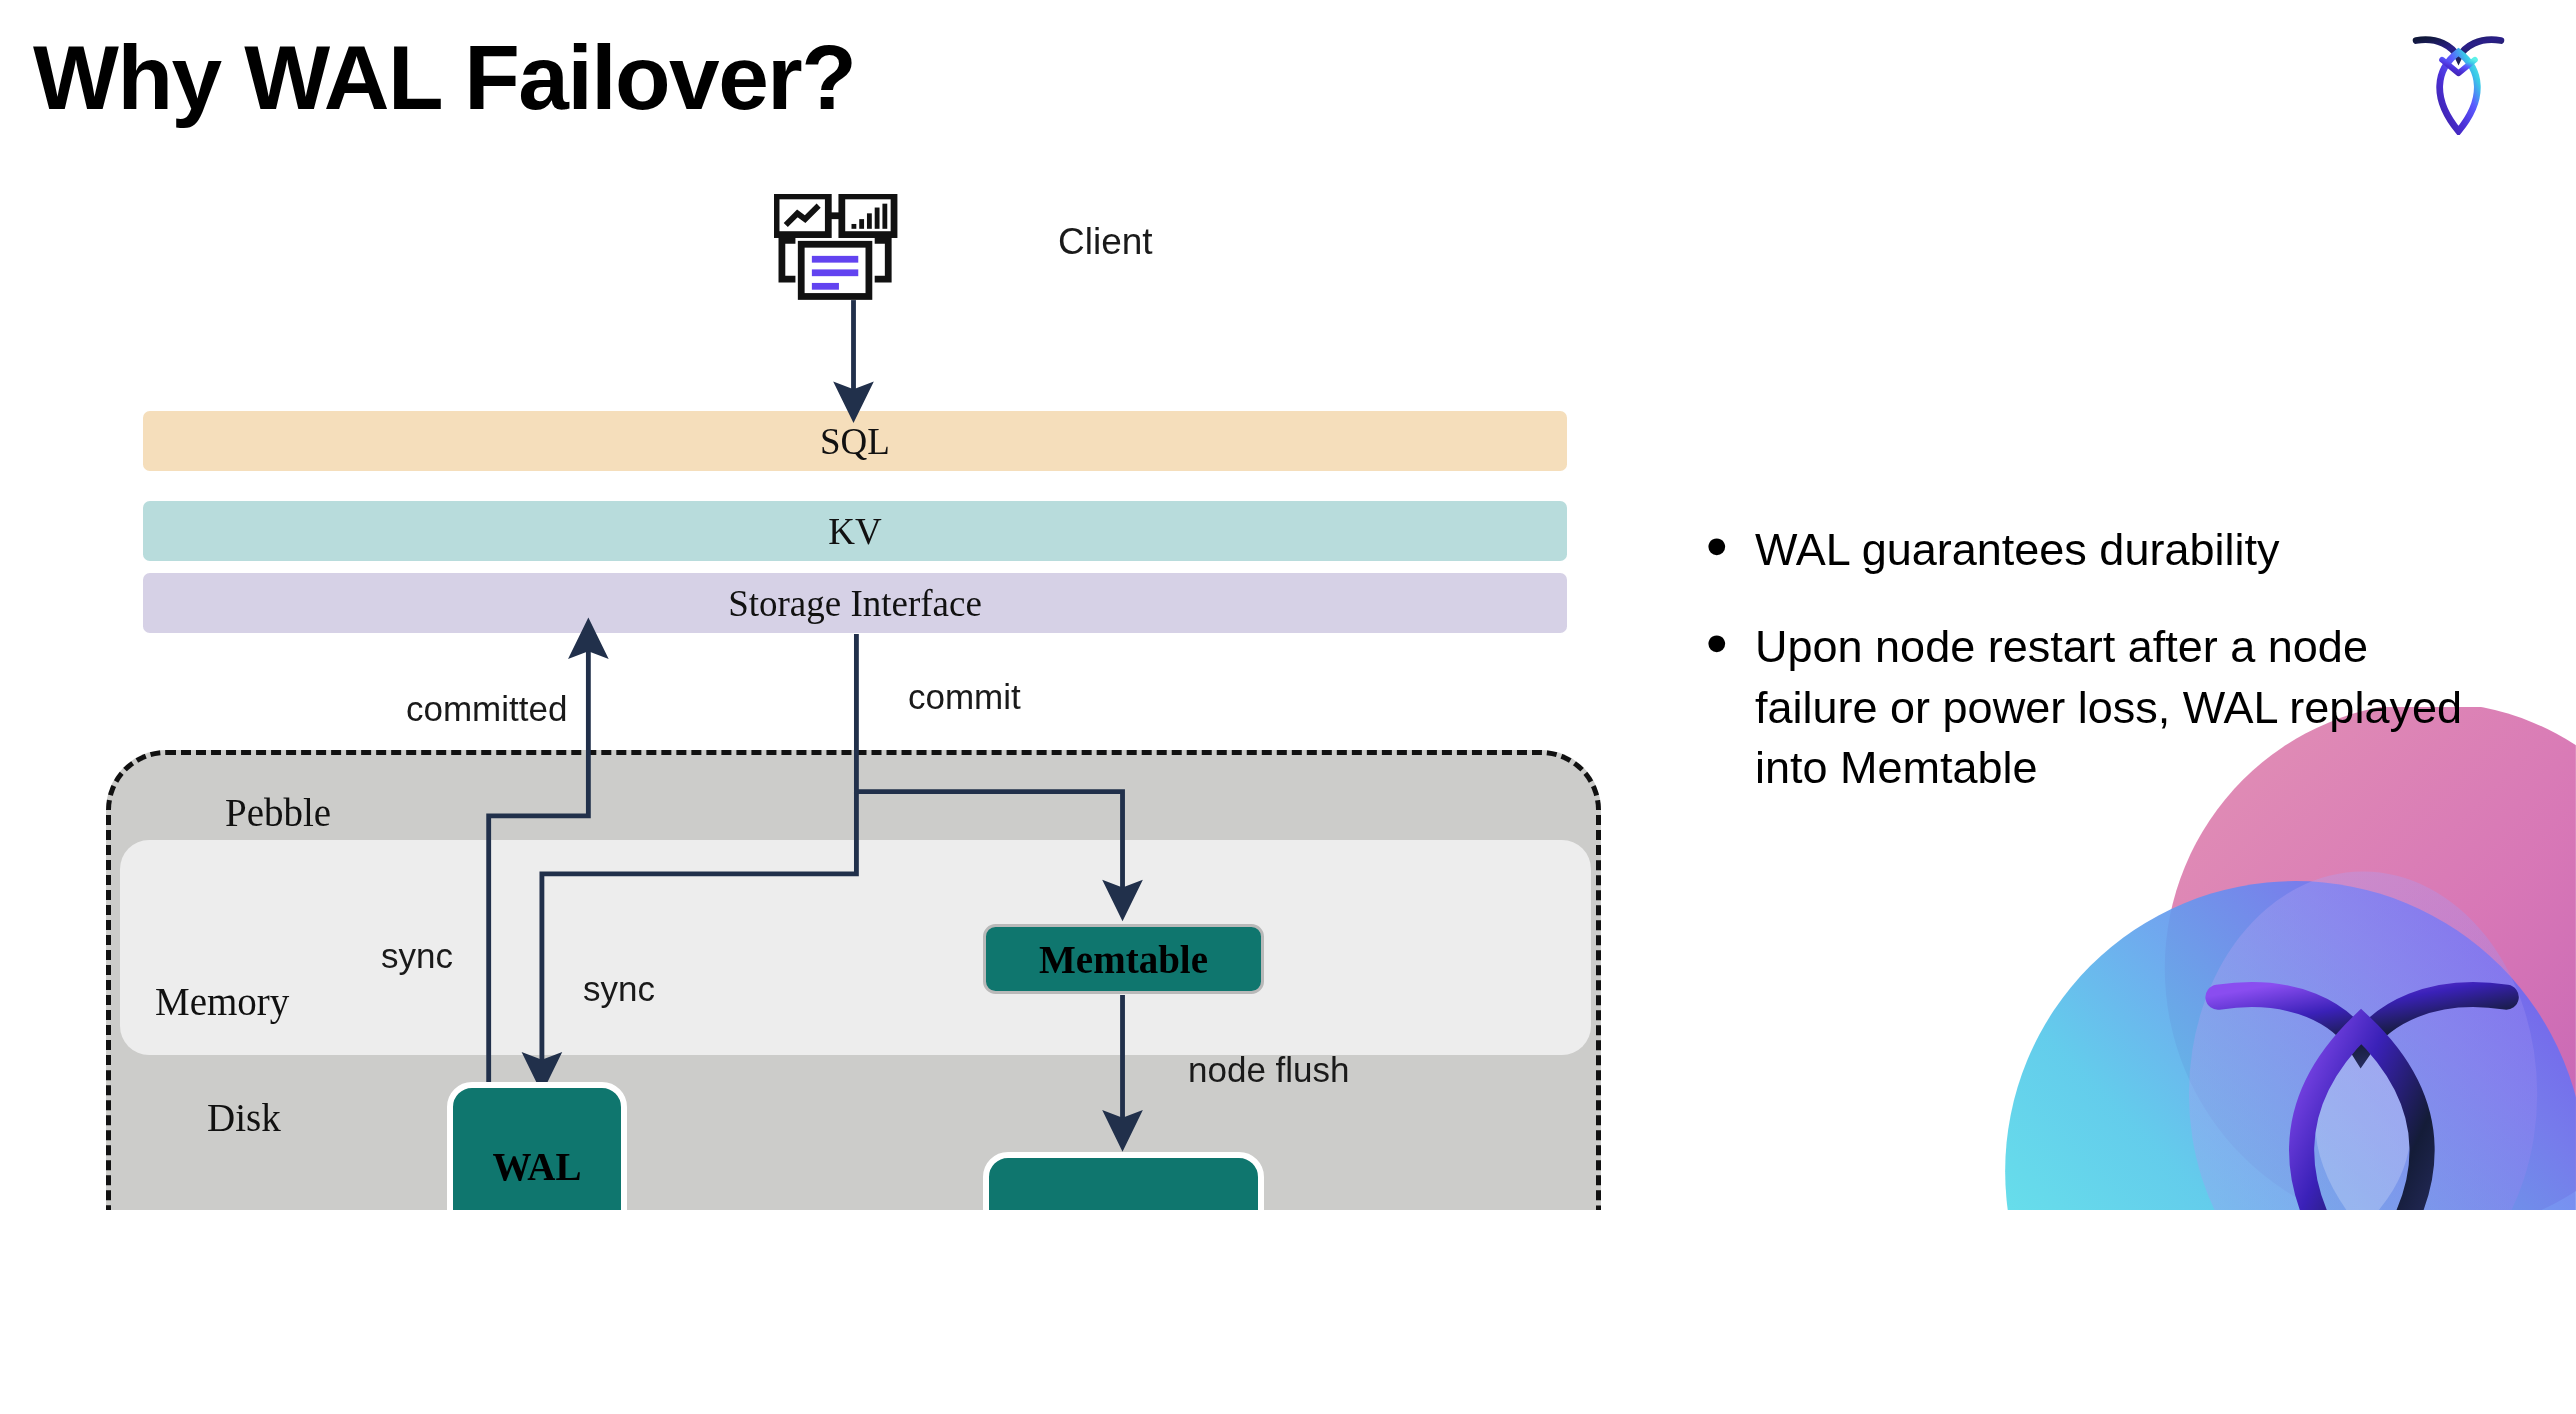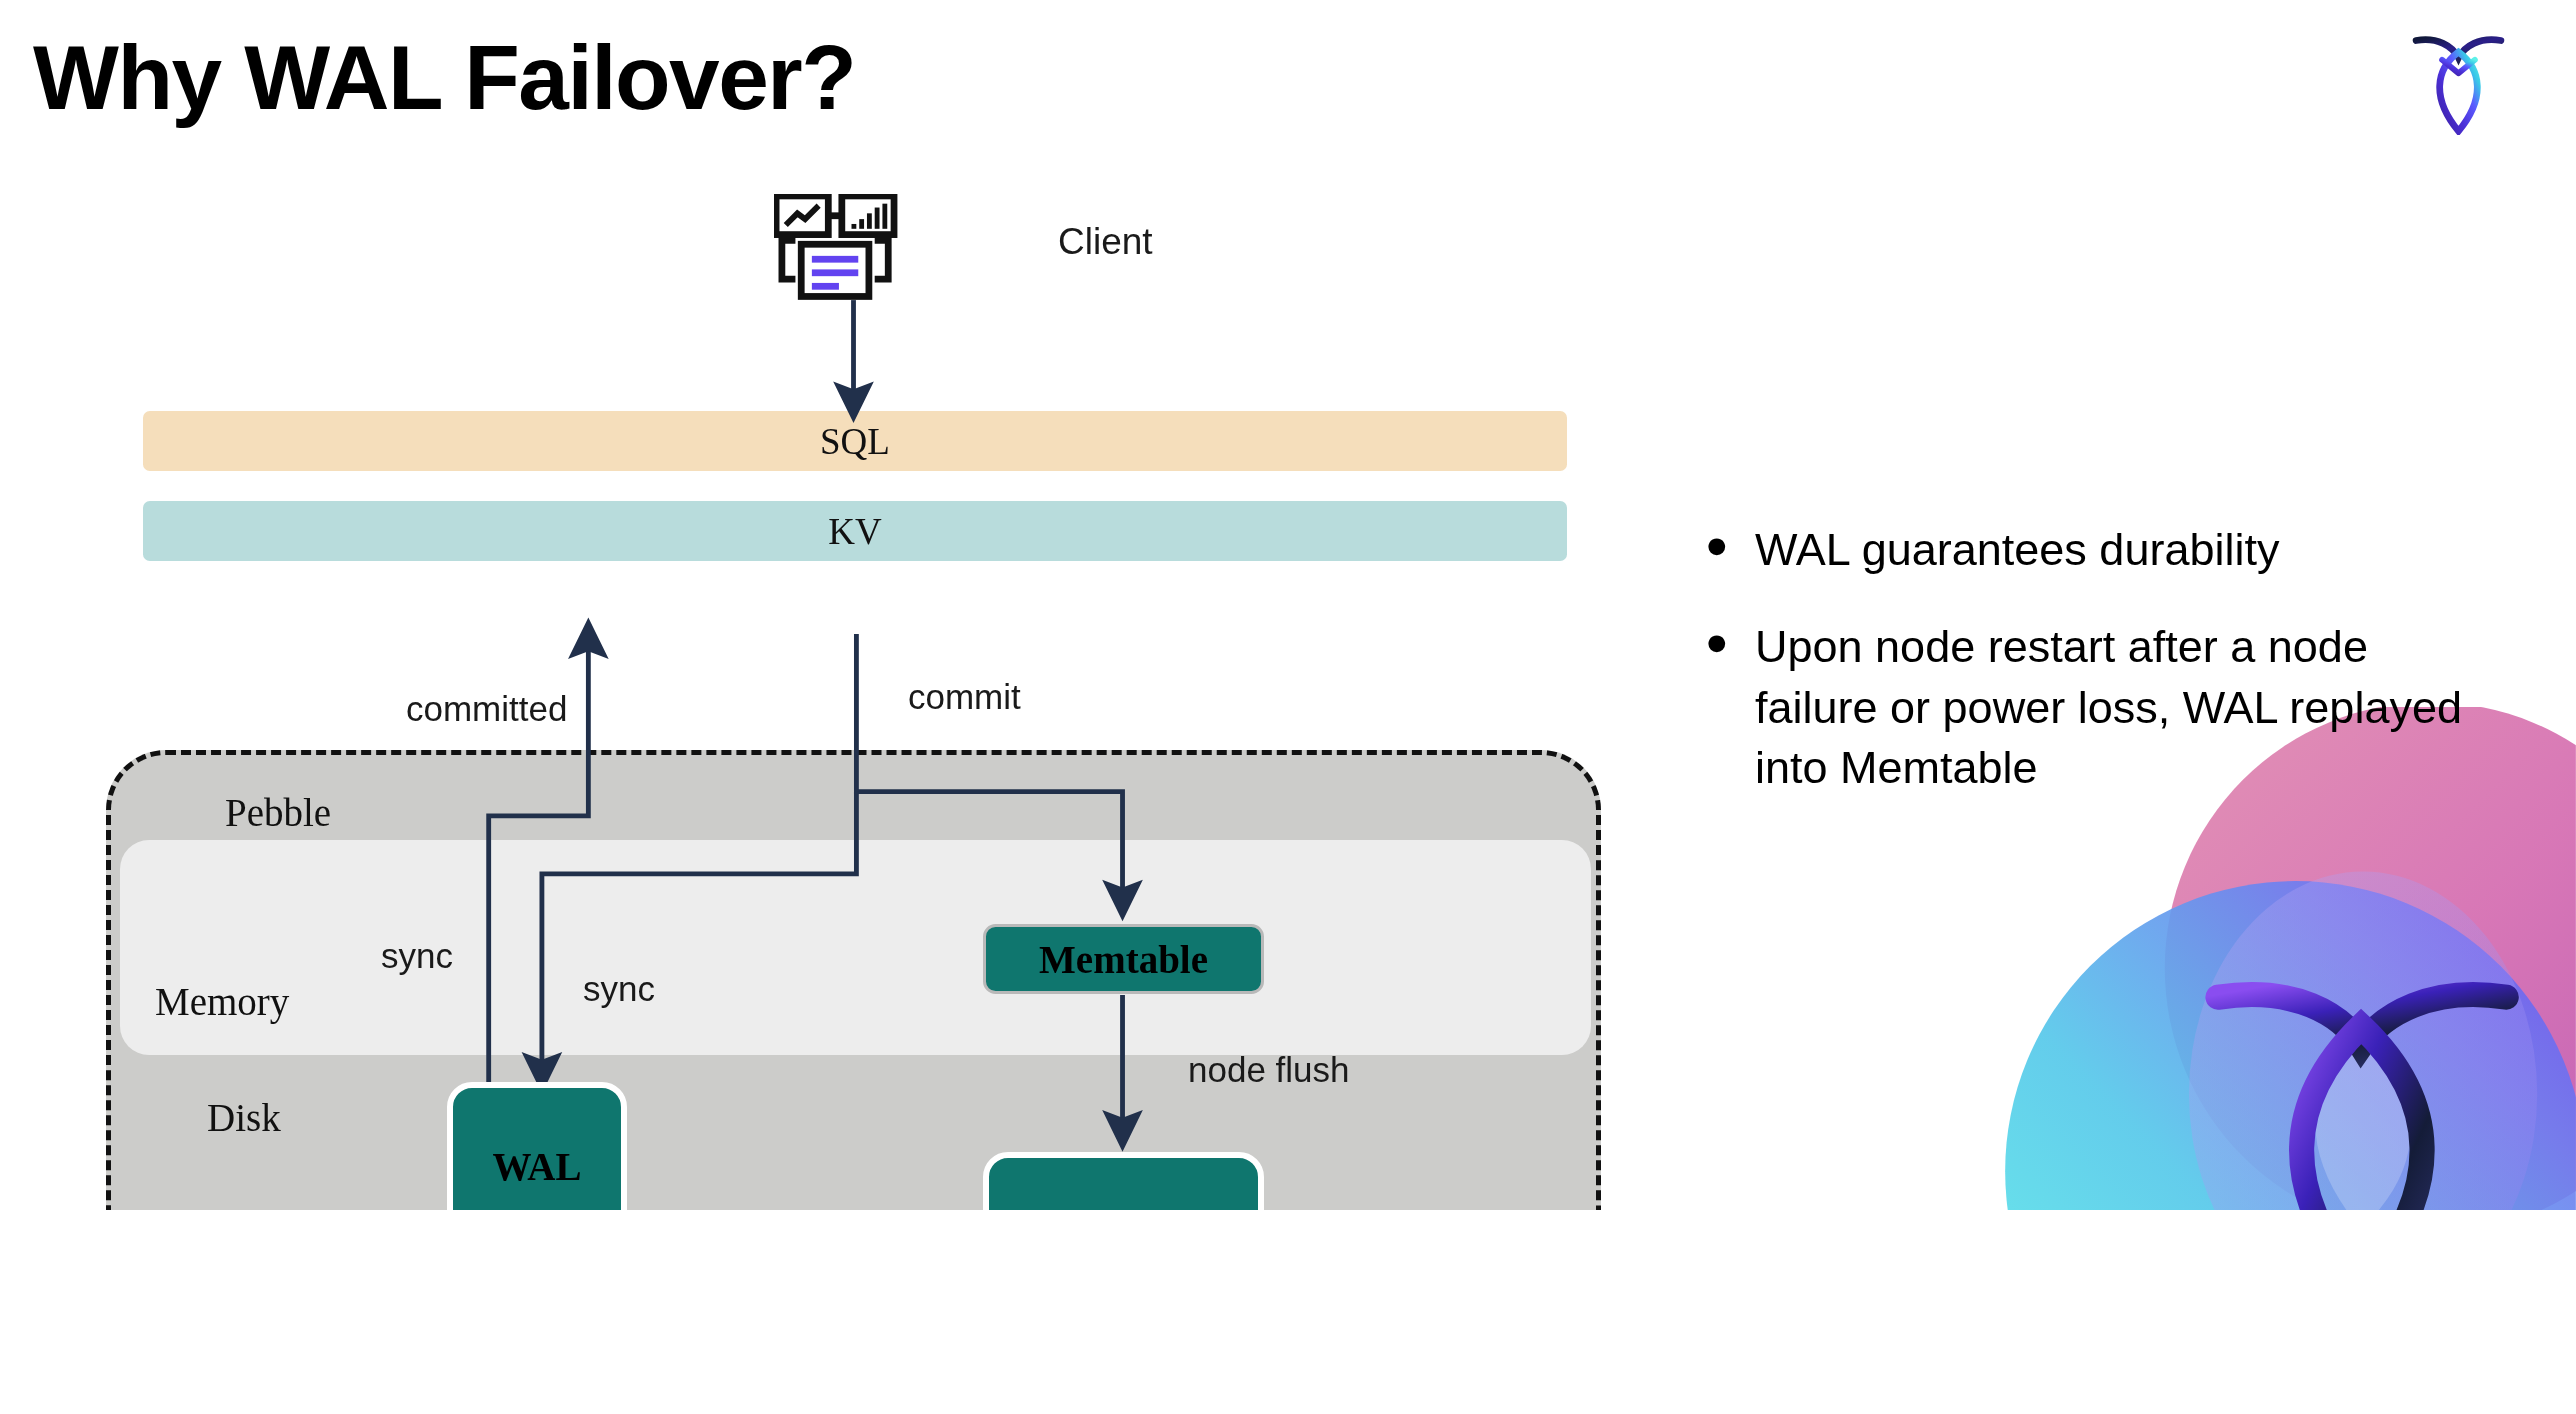--- a/index.html
+++ b/index.html
@@ -329,20 +329,23 @@
     </svg>
   </div>
   <div id="client-label">Client</div>
 
   <div id="bar-sql" class="layer-bar" style="background:#f5debb">
     <span>SQL</span>
   </div>
   <div id="bar-kv" class="layer-bar" style="background:#b8dcdc">
     <span>KV</span>
   </div>
+  <div id="bar-si" class="layer-bar" style="background:#d6d1e6">
+    <span>Storage Interface</span>
+  </div>
 
   <div id="pebble-box"></div>
   <div id="memory-box"></div>
   <div id="pebble-label">Pebble</div>
   <div id="memory-label">Memory</div>
   <div id="disk-label">Disk</div>
 
   <svg id="arrows" viewBox="0 0 2662 1462">
     <defs>
       <marker id="ah" markerWidth="11" markerHeight="11" refX="5.2" refY="5.2" orient="auto" markerUnits="strokeWidth">

